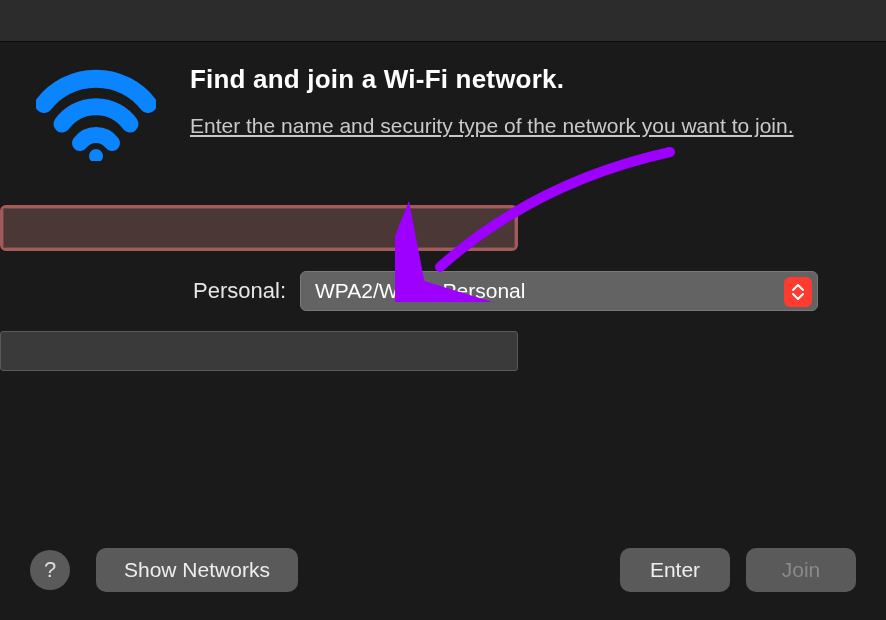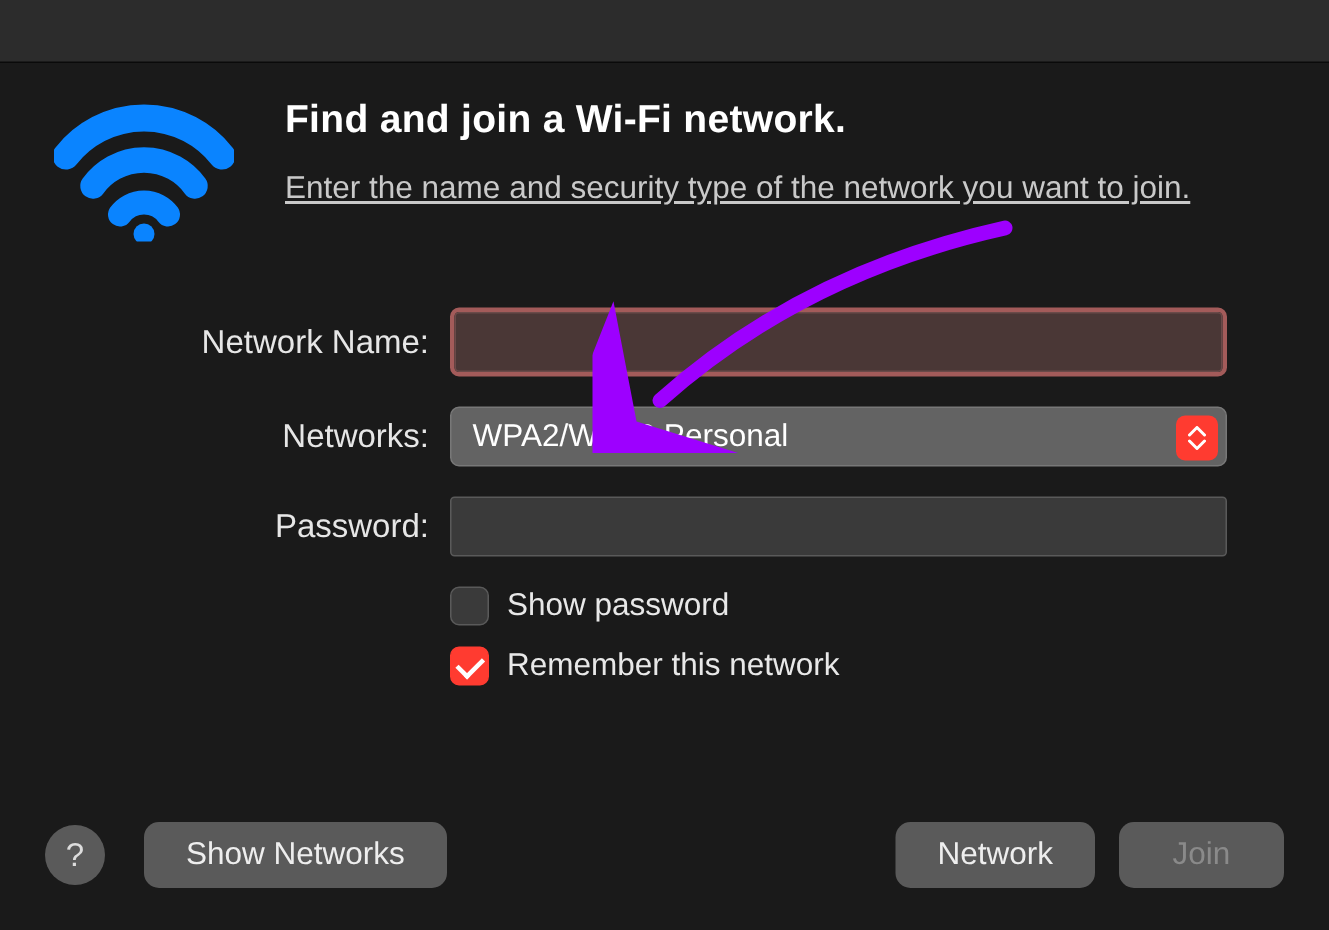--- a/index.html
+++ b/index.html
@@ -198,76 +198,61 @@
     </div>
     <div class="text-col">
       <h1 class="heading">Find and join a Wi-Fi network.</h1>
       <p class="sub">Enter the name and security type of the network you want to join.</p>
     </div>
   </div>
 
   <div class="form">
 
     <div class="row">
-      <div class="label">Network Name:</div>
       <div class="control highlight-wrap">
         <input class="text-input" type="text" value="" style="">
       </div>
     </div>
 
     <div class="row">
-      <div class="label">Networks:</div>
+      <div class="label">Personal:</div>
       <div class="control">
         <div class="select-wrap">
           <span>WPA2/WPA3 Personal</span>
           <span class="stepper">
             <svg width="12" height="8" viewBox="0 0 12 8">
                 <path d="M1 6 L6 1 L11 6" fill="none" stroke="#fff" stroke-width="2" stroke-linecap="round" stroke-linejoin="round"></path>
               </svg>
             <svg width="12" height="8" viewBox="0 0 12 8">
                 <path d="M1 2 L6 7 L11 2" fill="none" stroke="#fff" stroke-width="2" stroke-linecap="round" stroke-linejoin="round"></path>
               </svg>
           </span>
         </div>
       </div>
     </div>
 
     <div class="row">
-      <div class="label">Password:</div>
       <div class="control">
         <input class="text-input" type="password" value="" style="">
       </div>
     </div>
 
-    <div class="row" style="margin-bottom:0">
-      <div class="label"></div>
-      <div class="control">
-        <div class="check-row">
-          <span class="checkbox"></span>
-          <span>Show password</span>
-        </div>
-        <div class="check-row">
-          <span class="checkbox checked"></span>
-          <span>Remember this network</span>
-        </div>
-      </div>
-    </div>
 
   </div>
 
   <svg class="arrow" width="300" height="160">
     <defs>
       <marker id="ah" viewBox="0 0 20 20" refX="3" refY="10" markerWidth="14" markerHeight="14" orient="auto">
         <path d="M0 0 L20 10 L0 20 L6 10 Z" fill="#9d00ff"></path>
       </marker>
     </defs>
     <path d="M275 10 Q 140 40 45 125" fill="none" stroke="#9d00ff" stroke-width="10" stroke-linecap="round" marker-end="url(#ah)"></path>
   </svg>
 
   <div class="button-bar">
     <button class="help-btn">?</button>
     <button class="btn">Show Networks</button>
     <div class="spacer"></div>
-    <button class="btn">Network</button>
+    <button class="btn">Enter</button>
     <button class="btn disabled">Join</button>
   </div>
 
 </div>
 
 </body></html>

